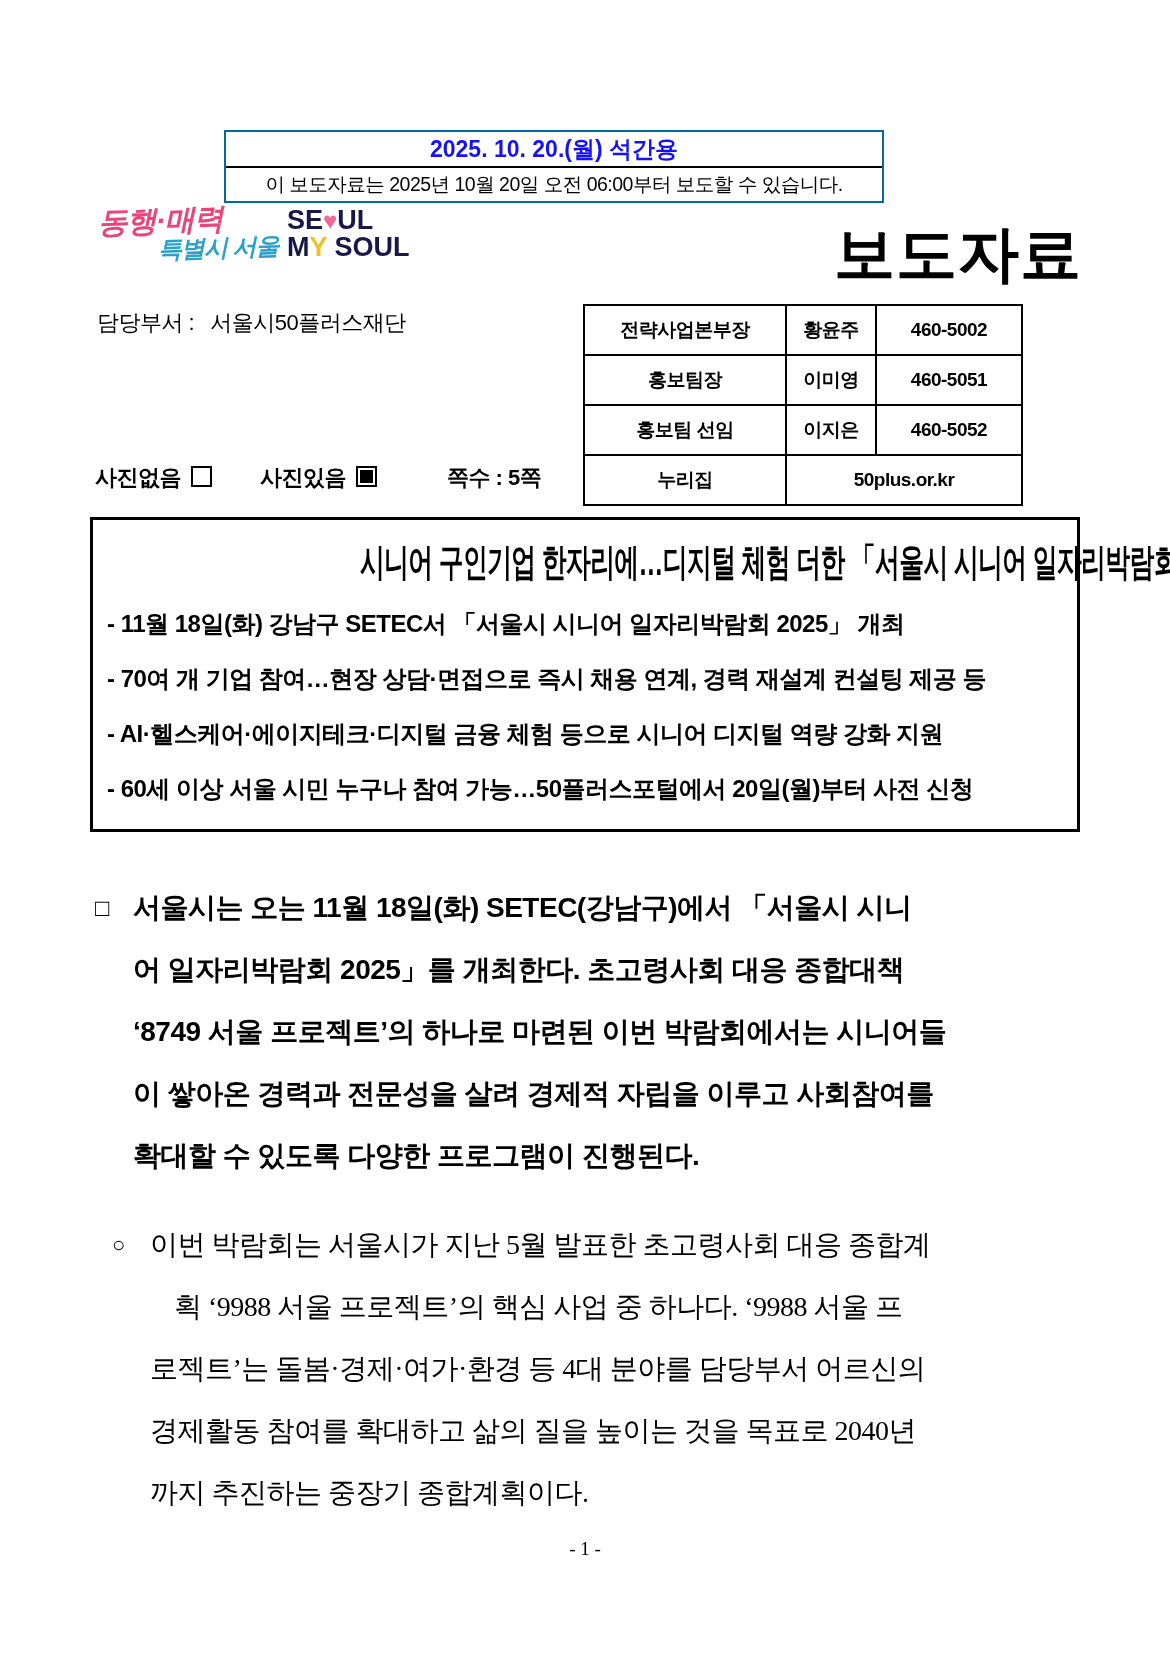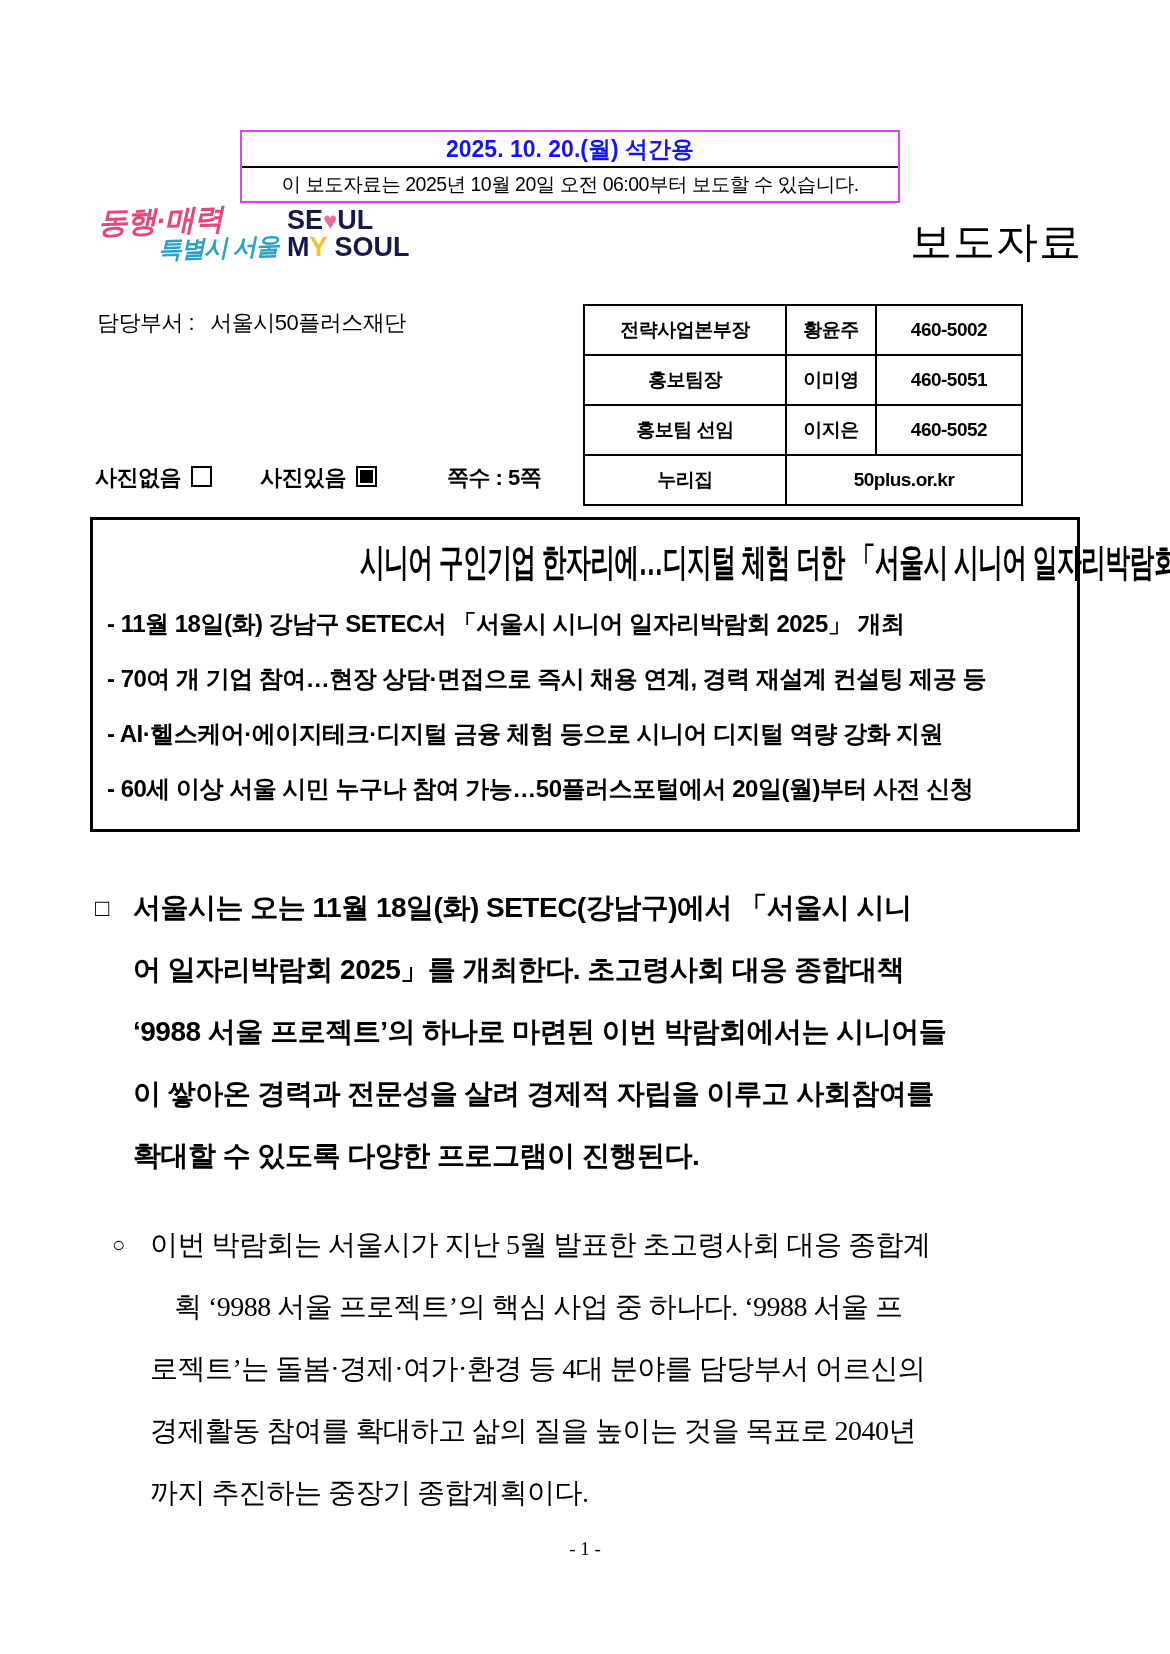--- a/index.html
+++ b/index.html
@@ -7,22 +7,22 @@
     position:relative;
     width:1170px;height:1654px;
     margin:0 auto;
     background:#ffffff;
     font-family:"Liberation Sans",sans-serif;
     color:#000;
     overflow:hidden;
   }
   
   .embargo-box{
-    position:absolute;left:240px;top:130px;width:656px;
-    border:2px solid #d946ef;
+    position:absolute;left:224px;top:130px;width:656px;
+    border:2px solid #0369a1;
   }
   .embargo-date{
     text-align:center;font-weight:bold;font-size:23px;
     line-height:34px;border-bottom:2px solid #000;
     color:#1612f0;
   }
   .embargo-notice{
     text-align:center;font-weight:normal;font-size:19.5px;line-height:33px;
     letter-spacing:-0.5px;
   }
@@ -35,21 +35,21 @@
   .slogan .l1{font-size:30px;font-style:italic;letter-spacing:-1px;}
   .slogan .l2{font-size:24px;font-style:italic;text-align:right;letter-spacing:-1px;}
   .seoul-logo{
     position:absolute;left:287px;top:207px;
     font-weight:900;font-size:27px;line-height:26px;letter-spacing:0px;
     color:#17174a;
   }
   .seoul-logo .heart{font-size:24px;}
   .doc-type{
     position:absolute;right:88px;top:214px;
-    font-size:42px;font-weight:400;letter-spacing:1px;
+    font-size:61px;font-weight:700;letter-spacing:1px;
   }
   
   .dept-line{
     position:absolute;left:97px;top:308px;
     font-size:22px;font-weight:normal;letter-spacing:-0.5px;
   }
   .dept-line .gap{display:inline-block;width:16px;}
   .contact-table{
     position:absolute;left:583px;top:304px;width:420px;
     border-collapse:collapse;table-layout:fixed;
@@ -184,21 +184,21 @@
       <span class="bullet fitline" style="transform-origin: 0px 50%; transform: scaleX(1);">- 60세 이상 서울 시민 누구나 참여 가능…50플러스포털에서 20일(월)부터 사전 신청</span>
     </div>
   </div>
 
   <div class="para para-gothic" style="left:95px;top:877px;width:932px;">
     <div class="row">
       <div class="marker-col">□</div>
       <div class="lines-col">
         <div class="bodyline"><span class="fitline" style="transform-origin: 0px 50%; transform: scaleX(1);">서울시는 오는 11월 18일(화) SETEC(강남구)에서 「서울시 시니</span></div>
         <div class="bodyline"><span class="fitline" style="transform-origin: 0px 50%; transform: scaleX(1);">어 일자리박람회 2025」를 개최한다. 초고령사회 대응 종합대책</span></div>
-        <div class="bodyline"><span class="fitline" style="transform-origin: 0px 50%; transform: scaleX(1);">‘9988 서울 프로젝트’의 하나로 마련된 이번 박람회에서는 시니어들</span></div>
+        <div class="bodyline"><span class="fitline" style="transform-origin: 0px 50%; transform: scaleX(1);">‘8749 서울 프로젝트’의 하나로 마련된 이번 박람회에서는 시니어들</span></div>
         <div class="bodyline"><span class="fitline" style="transform-origin: 0px 50%; transform: scaleX(1);">이 쌓아온 경력과 전문성을 살려 경제적 자립을 이루고 사회참여를</span></div>
         <div class="bodyline"><span class="fitline" style="transform-origin: 0px 50%; transform: scaleX(1); text-align: center;">확대할 수 있도록 다양한 프로그램이 진행된다.</span></div>
       </div>
     </div>
   </div>
 
   <div class="para para-serif" style="left:112px;top:1214px;width:928px;">
     <div class="row">
       <div class="marker-col">○</div>
       <div class="lines-col">

